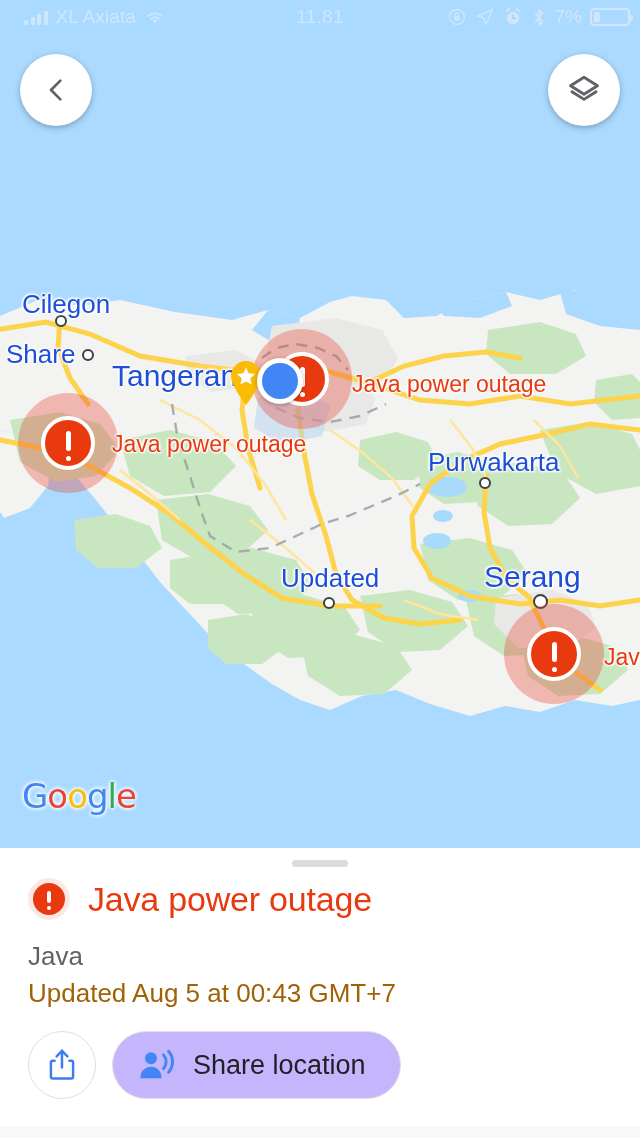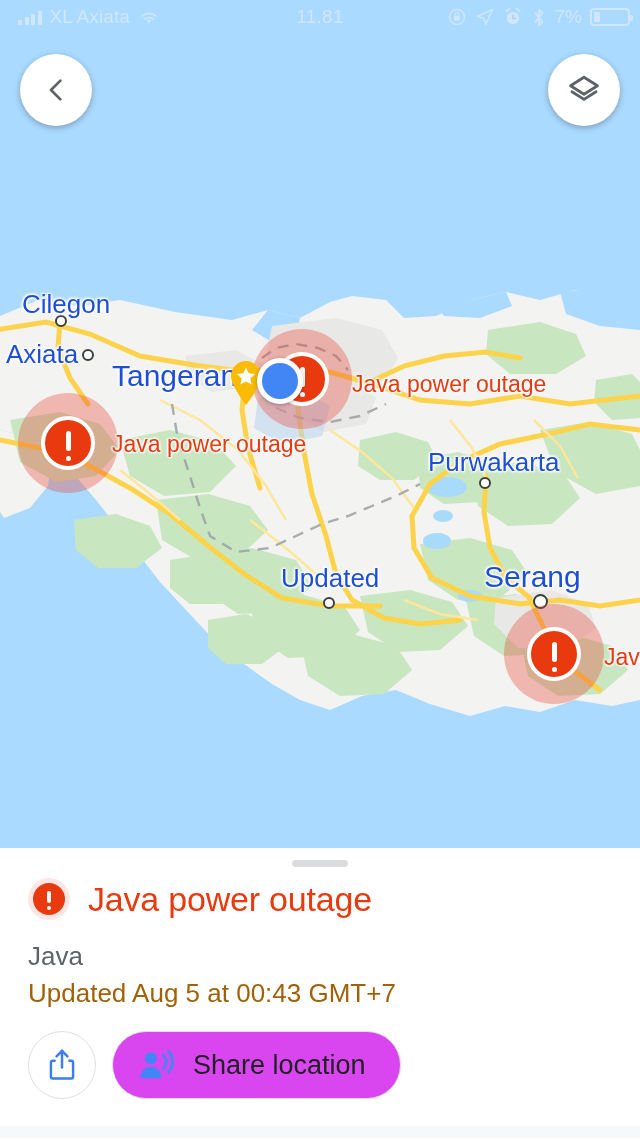--- a/index.html
+++ b/index.html
@@ -24,21 +24,21 @@
     display: flex;
     align-items: center;
     color: #cfe6fb;
     font-size: 19px;
     pointer-events: none;
   }
   #status-left {
     display: flex;
     align-items: center;
     gap: 8px;
-    padding-left: 18px;
+    padding-left: 24px;
   }
   .sig-bars {
     display: flex;
     align-items: flex-end;
     gap: 2.5px;
     height: 15px;
   }
   .sig-bars i {
     display: block;
     width: 4px;
@@ -301,21 +301,21 @@
     background: #fff;
     display: flex;
     align-items: center;
     justify-content: center;
     box-sizing: border-box;
   }
   #share-location-button {
     height: 68px;
     border-radius: 34px;
     border: 1.5px solid #e0e0e0;
-    background: #d946ef;
+    background: #c4b5fd;
     display: flex;
     align-items: center;
     gap: 18px;
     padding: 0 34px 0 26px;
     box-sizing: border-box;
   }
   #share-location-label {
     color: #202124;
     font-size: 27px;
     font-weight: 500;
@@ -465,32 +465,33 @@
   <svg id="star-pin" viewBox="0 0 34 46" style="left: 229px; top: 360px;">
     <path d="M17 45 C17 45 2 26 2 16 A15 15 0 0 1 32 16 C32 26 17 45 17 45 Z" fill="#fabb05"></path>
     <path d="M17 7.5 l2.7 5.8 6.3 .8 -4.7 4.3 1.3 6.2 -5.6 -3.2 -5.6 3.2 1.3 -6.2 -4.7 -4.3 6.3 -.8 Z" fill="#ffffff"></path>
   </svg>
 
   <div id="user-location-dot" style="left: 257px; top: 358px;"></div>
 
   <div id="city-layer">
       <div class="city-label" style="left: 22px; top: 289px; font-size: 26px;">Cilegon</div>
       <div class="city-dot" style="width: 12px; height: 12px; left: 55px; top: 315px;"></div>
-      <div class="city-label" style="left: 6px; top: 339px; font-size: 26px;">Axiata</div>
+      <div class="city-label" style="left: 6px; top: 339px; font-size: 26px;">Share</div>
       <div class="city-dot" style="width: 12px; height: 12px; left: 82px; top: 349px;"></div>
       <div class="city-label" style="left: 112px; top: 359px; font-size: 30px;">Tangerang</div>
       <div class="city-dot" style="width: 13px; height: 13px; left: 240.5px; top: 365.5px;"></div>
       <div class="city-label" style="left: 428px; top: 447px; font-size: 26px;">Purwakarta</div>
       <div class="city-dot" style="width: 12px; height: 12px; left: 479px; top: 477px;"></div>
       <div class="city-label" style="left: 281px; top: 563px; font-size: 26px;">Updated</div>
       <div class="city-dot" style="width: 12px; height: 12px; left: 323px; top: 597px;"></div>
       <div class="city-label" style="left: 484px; top: 560px; font-size: 30px;">Serang</div>
       <div class="city-dot" style="width: 15px; height: 15px; left: 532.5px; top: 593.5px;"></div>
     </div>
 
+  <div id="google-logo"><span style="color: rgb(66, 133, 244);">G</span><span style="color: rgb(234, 67, 53);">o</span><span style="color: rgb(251, 188, 5);">o</span><span style="color: rgb(66, 133, 244);">g</span><span style="color: rgb(52, 168, 83);">l</span><span style="color: rgb(234, 67, 53);">e</span></div>
 </div>
 
 <div id="status-bar">
   <div id="status-left">
     <span class="sig-bars">
       <i></i>
         <i></i>
         <i></i>
         <i></i>
     </span>

